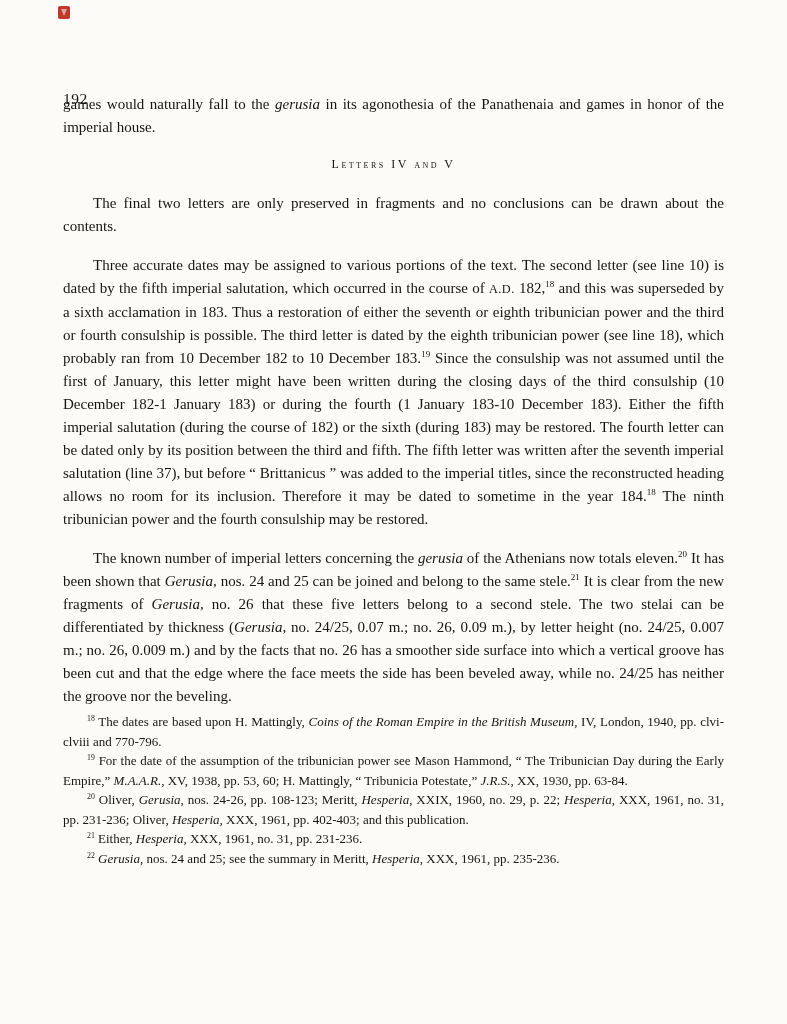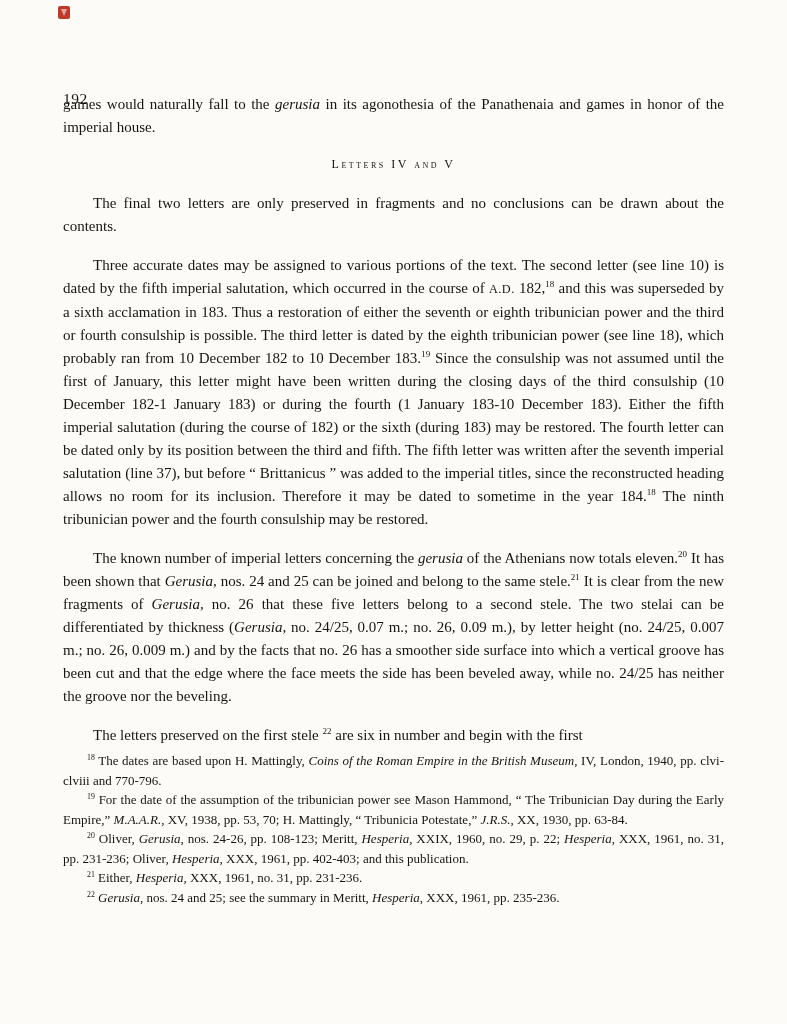--- a/index.html
+++ b/index.html
@@ -102,24 +102,23 @@
   </div>
 
   <div class="body-text">
     <p class="para"><span>games would naturally fall to the </span><span class="it">gerusia</span><span> in its agonothesia of the Panathenaia and games in honor of the imperial house.</span></p>
 
     <h2 class="section-heading">Letters IV and V</h2>
 
     <p class="para ind"><span>The final two letters are only preserved in fragments and no conclusions can be drawn about the contents.</span></p>
     <p class="para ind"><span>Three accurate dates may be assigned to various portions of the text. The second letter (see line 10) is dated by the fifth imperial salutation, which occurred in the course of </span><span class="sc">A.D.</span><span> 182,</span><sup>18</sup><span> and this was superseded by a sixth acclamation in 183. Thus a restoration of either the seventh or eighth tribunician power and the third or fourth consulship is possible. The third letter is dated by the eighth tribunician power (see line 18), which probably ran from 10 December 182 to 10 December 183.</span><sup>19</sup><span> Since the consulship was not assumed until the first of January, this letter might have been written during the closing days of the third consulship (10 December 182-1 January 183) or during the fourth (1 January 183-10 December 183). Either the fifth imperial salutation (during the course of 182) or the sixth (during 183) may be restored. The fourth letter can be dated only by its position between the third and fifth. The fifth letter was written after the seventh imperial salutation (line 37), but before “ Brittanicus ” was added to the imperial titles, since the reconstructed heading allows no room for its inclusion. Therefore it may be dated to sometime in the year 184.</span><sup>18</sup><span> The ninth tribunician power and the fourth consulship may be restored.</span></p>
     <p class="para ind"><span>The known number of imperial letters concerning the </span><span class="it">gerusia</span><span> of the Athenians now totals eleven.</span><sup>20</sup><span> It has been shown that </span><span class="it">Gerusia</span><span>, nos. 24 and 25 can be joined and belong to the same stele.</span><sup>21</sup><span> It is clear from the new fragments of </span><span class="it">Gerusia</span><span>, no. 26 that these five letters belong to a second stele. The two stelai can be differentiated by thickness (</span><span class="it">Gerusia</span><span>, no. 24/25, 0.07 m.; no. 26, 0.09 m.), by letter height (no. 24/25, 0.007 m.; no. 26, 0.009 m.) and by the facts that no. 26 has a smoother side surface into which a vertical groove has been cut and that the edge where the face meets the side has been beveled away, while no. 24/25 has neither the groove nor the beveling.</span></p>
-    <p class="para ind"><span>The letters preserved on the first stele </span><sup>22</sup><span> are six in number and begin with the first</span></p>
   </div>
 
   <div class="footnotes">
     <p class="fn"><sup>18</sup><span> The dates are based upon H. Mattingly, </span><span class="it">Coins of the Roman Empire in the British Museum,</span><span> IV, London, 1940, pp. clvi-clviii and 770-796.</span></p>
-    <p class="fn"><sup>19</sup><span> For the date of the assumption of the tribunician power see Mason Hammond, “ The Tribunician Day during the Early Empire,” </span><span class="it">M.A.A.R.</span><span>, XV, 1938, pp. 53, 70; H. Mattingly, “ Tribunicia Potestate,” </span><span class="it">J.R.S.</span><span>, XX, 1930, pp. 63-84.</span></p>
+    <p class="fn"><sup>19</sup><span> For the date of the assumption of the tribunician power see Mason Hammond, “ The Tribunician Day during the Early Empire,” </span><span class="it">M.A.A.R.</span><span>, XV, 1938, pp. 53, 60; H. Mattingly, “ Tribunicia Potestate,” </span><span class="it">J.R.S.</span><span>, XX, 1930, pp. 63-84.</span></p>
     <p class="fn"><sup>20</sup><span> Oliver, </span><span class="it">Gerusia</span><span>, nos. 24-26, pp. 108-123; Meritt, </span><span class="it">Hesperia</span><span>, XXIX, 1960, no. 29, p. 22; </span><span class="it">Hesperia</span><span>, XXX, 1961, no. 31, pp. 231-236; Oliver, </span><span class="it">Hesperia</span><span>, XXX, 1961, pp. 402-403; and this publication.</span></p>
     <p class="fn"><sup>21</sup><span> Either, </span><span class="it">Hesperia</span><span>, XXX, 1961, no. 31, pp. 231-236.</span></p>
     <p class="fn"><sup>22</sup><span> </span><span class="it">Gerusia</span><span>, nos. 24 and 25; see the summary in Meritt, </span><span class="it">Hesperia</span><span>, XXX, 1961, pp. 235-236.</span></p>
   </div>
 
 </div>
 
 </body></html>

